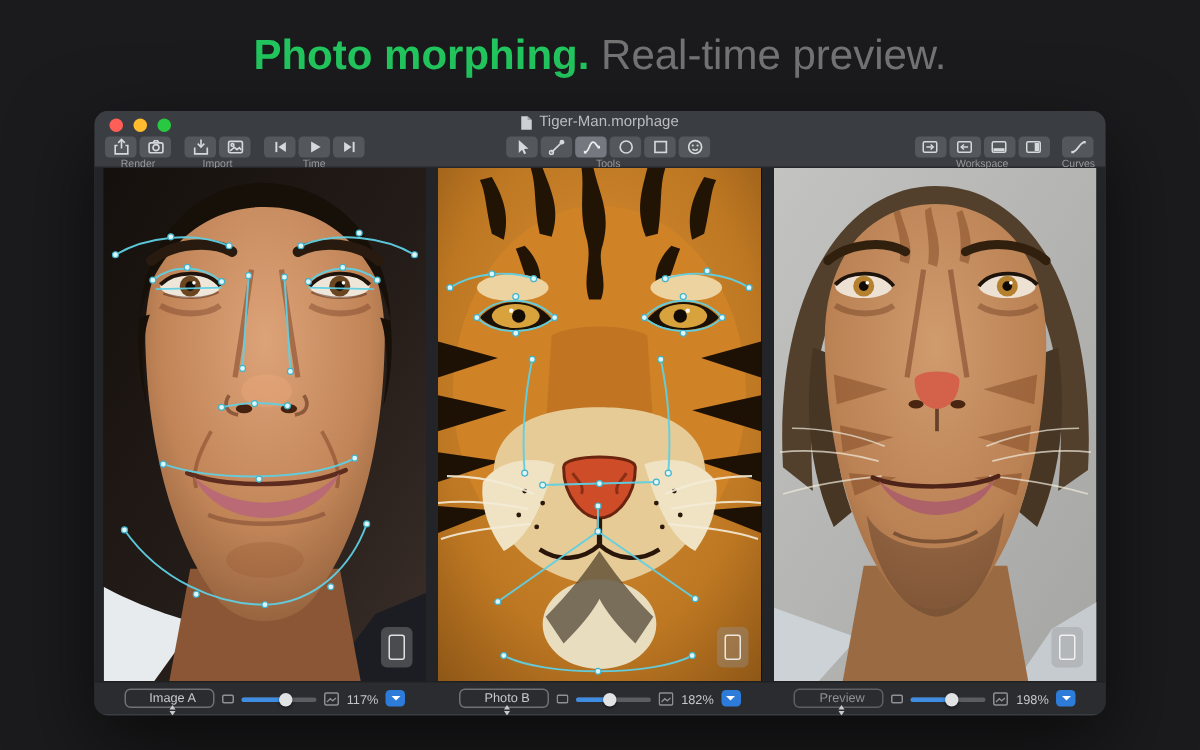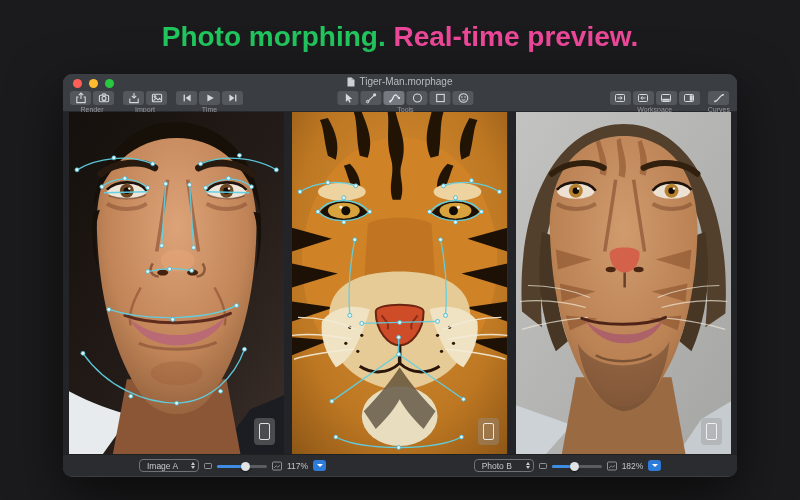--- a/index.html
+++ b/index.html
@@ -2,21 +2,21 @@
 <html><head>
 <meta charset="utf-8">
 <style>
   * { margin:0; padding:0; box-sizing:border-box; }
   html,body { width:800px; height:500px; overflow:hidden; }
   body { background:#1b1b1d; font-family:"Liberation Sans", sans-serif; }
 
   
   .banner { text-align:center; padding-top:22px; font-size:28px; line-height:1.1; }
   .banner .b-bold { color:#22c55e; font-weight:700; }
-  .banner .b-reg  { color:#ec4899; font-weight:700; }
+  .banner .b-reg  { color:#737373; font-weight:400; }
 
   
   .window { position:absolute; left:63px; top:74px; width:674px; height:403px;
             border-radius:9px; overflow:hidden; background:#3a3d41;
             box-shadow:0 20px 55px rgba(0,0,0,.6); }
 
   .titlebar { position:relative; height:16px; background:#3a3d41;text-align:center; }
   .lights { position:absolute; left:10px; top:5px; display:flex; gap:7px; }
   .light { width:9px; height:9px; border-radius:50%; }
   .doc-title { position:absolute; left:0; right:0; top:2px; display:flex; justify-content:center;
@@ -41,21 +41,21 @@
   .corner-btn { position:absolute; right:9px; bottom:9px; width:21px; height:27px;
                 background:rgba(150,150,150,.38); border:none; border-radius:4px; cursor:pointer;
                 display:flex; align-items:center; justify-content:center; }
   .corner-btn span { display:block; width:11px; height:17px; border:1.5px solid rgba(250,250,250,.85); border-radius:2px; }
 
   
   .bottombar { height:22px; background:#2a2c2f; border-top:1px solid #1e2022; display:flex; padding:0 6px; gap:8px; }
   .ctrl-group { flex:1 1 0; display:flex; align-items:center; justify-content:center; gap:5px; }
   .popup { display:flex; align-items:center; justify-content:space-between; width:60px; height:13px;
            border:1px solid #6e7277; border-radius:4px; background:transparent; padding:0 3px 0 7px;
-           font-size:8.5px; color:#c7cacd; cursor:pointer; }
+           font-size:8.5px; color:#c7cacd; cursor:pointer;flex-direction:column; }
   .popup.dim { color:#8f9295; border-color:#5c6065; }
   .popup .steppers { display:flex; flex-direction:column; gap:1px; }
   .popup .steppers i { display:block; width:0; height:0; border-left:2.5px solid transparent; border-right:2.5px solid transparent; }
   .popup .steppers i.up { border-bottom:3px solid #c7cacd; }
   .popup .steppers i.dn { border-top:3px solid #c7cacd; }
   .slider { position:relative; width:50px; height:12px; cursor:pointer; }
   .slider .track { position:absolute; left:0; right:0; top:5px; height:3px; background:#5a5e62; border-radius:2px; }
   .slider .fill  { position:absolute; left:0; top:5px; height:3px; background:#3f8de2; border-radius:2px; }
   .slider .thumb { position:absolute; top:2px; width:9px; height:9px; border-radius:50%; background:#e0e2e4;
                    box-shadow:0 1px 2px rgba(0,0,0,.5); }
@@ -607,15 +607,40 @@
       <svg class="mini-icon" width="10" height="10" viewBox="0 0 10 10">
           <rect x="0.5" y="1" width="9" height="8" rx="1" fill="none" stroke="#8d9094" stroke-width="1"></rect>
           <path d="M2,7 L4.2,4.8 L5.8,6.2 L8,4.4" stroke="#8d9094" stroke-width="0.9" fill="none"></path>
         </svg>
       <span class="pct">182%</span>
       <button class="pct-btn">
           <i></i>
         </button>
     </div>
 
+    <div class="ctrl-group p2">
+      <button class="popup dim">
+        <span>Preview</span>
+        <span class="steppers">
+            <i class="up"></i>
+            <i class="dn"></i>
+          </span>
+      </button>
+      <svg class="mini-icon" width="8" height="8" viewBox="0 0 8 8">
+          <rect x="0.5" y="1.5" width="7" height="5" rx="0.8" fill="none" stroke="#8d9094" stroke-width="1"></rect>
+        </svg>
+      <div class="slider">
+        <span class="track"></span>
+          <span class="fill"></span>
+          <span class="thumb"></span>
+      </div>
+      <svg class="mini-icon" width="10" height="10" viewBox="0 0 10 10">
+          <rect x="0.5" y="1" width="9" height="8" rx="1" fill="none" stroke="#8d9094" stroke-width="1"></rect>
+          <path d="M2,7 L4.2,4.8 L5.8,6.2 L8,4.4" stroke="#8d9094" stroke-width="0.9" fill="none"></path>
+        </svg>
+      <span class="pct">198%</span>
+      <button class="pct-btn">
+          <i></i>
+        </button>
+    </div>
   </div>
 
 </div>
 
 </body></html>

